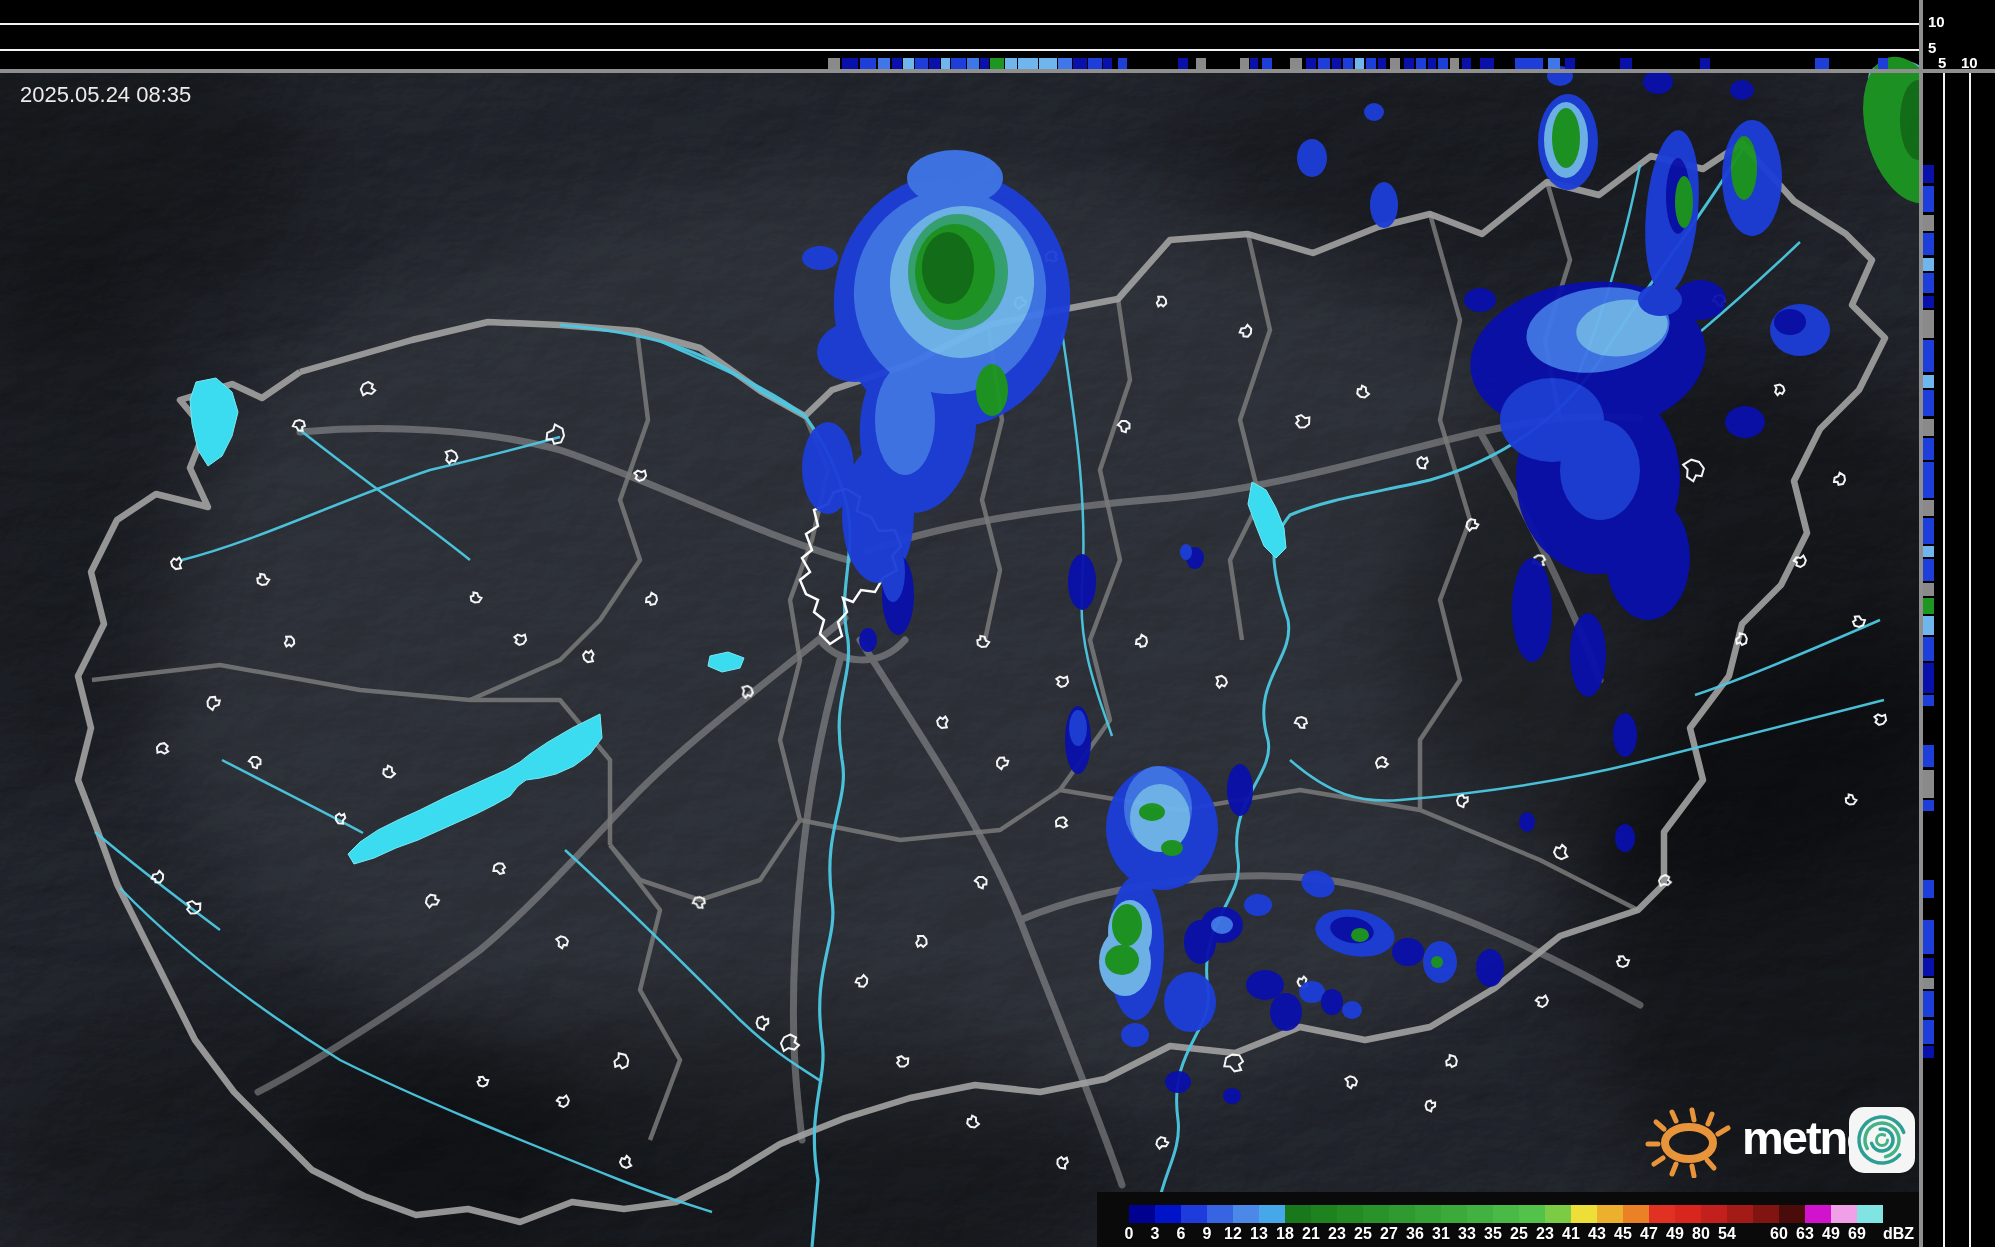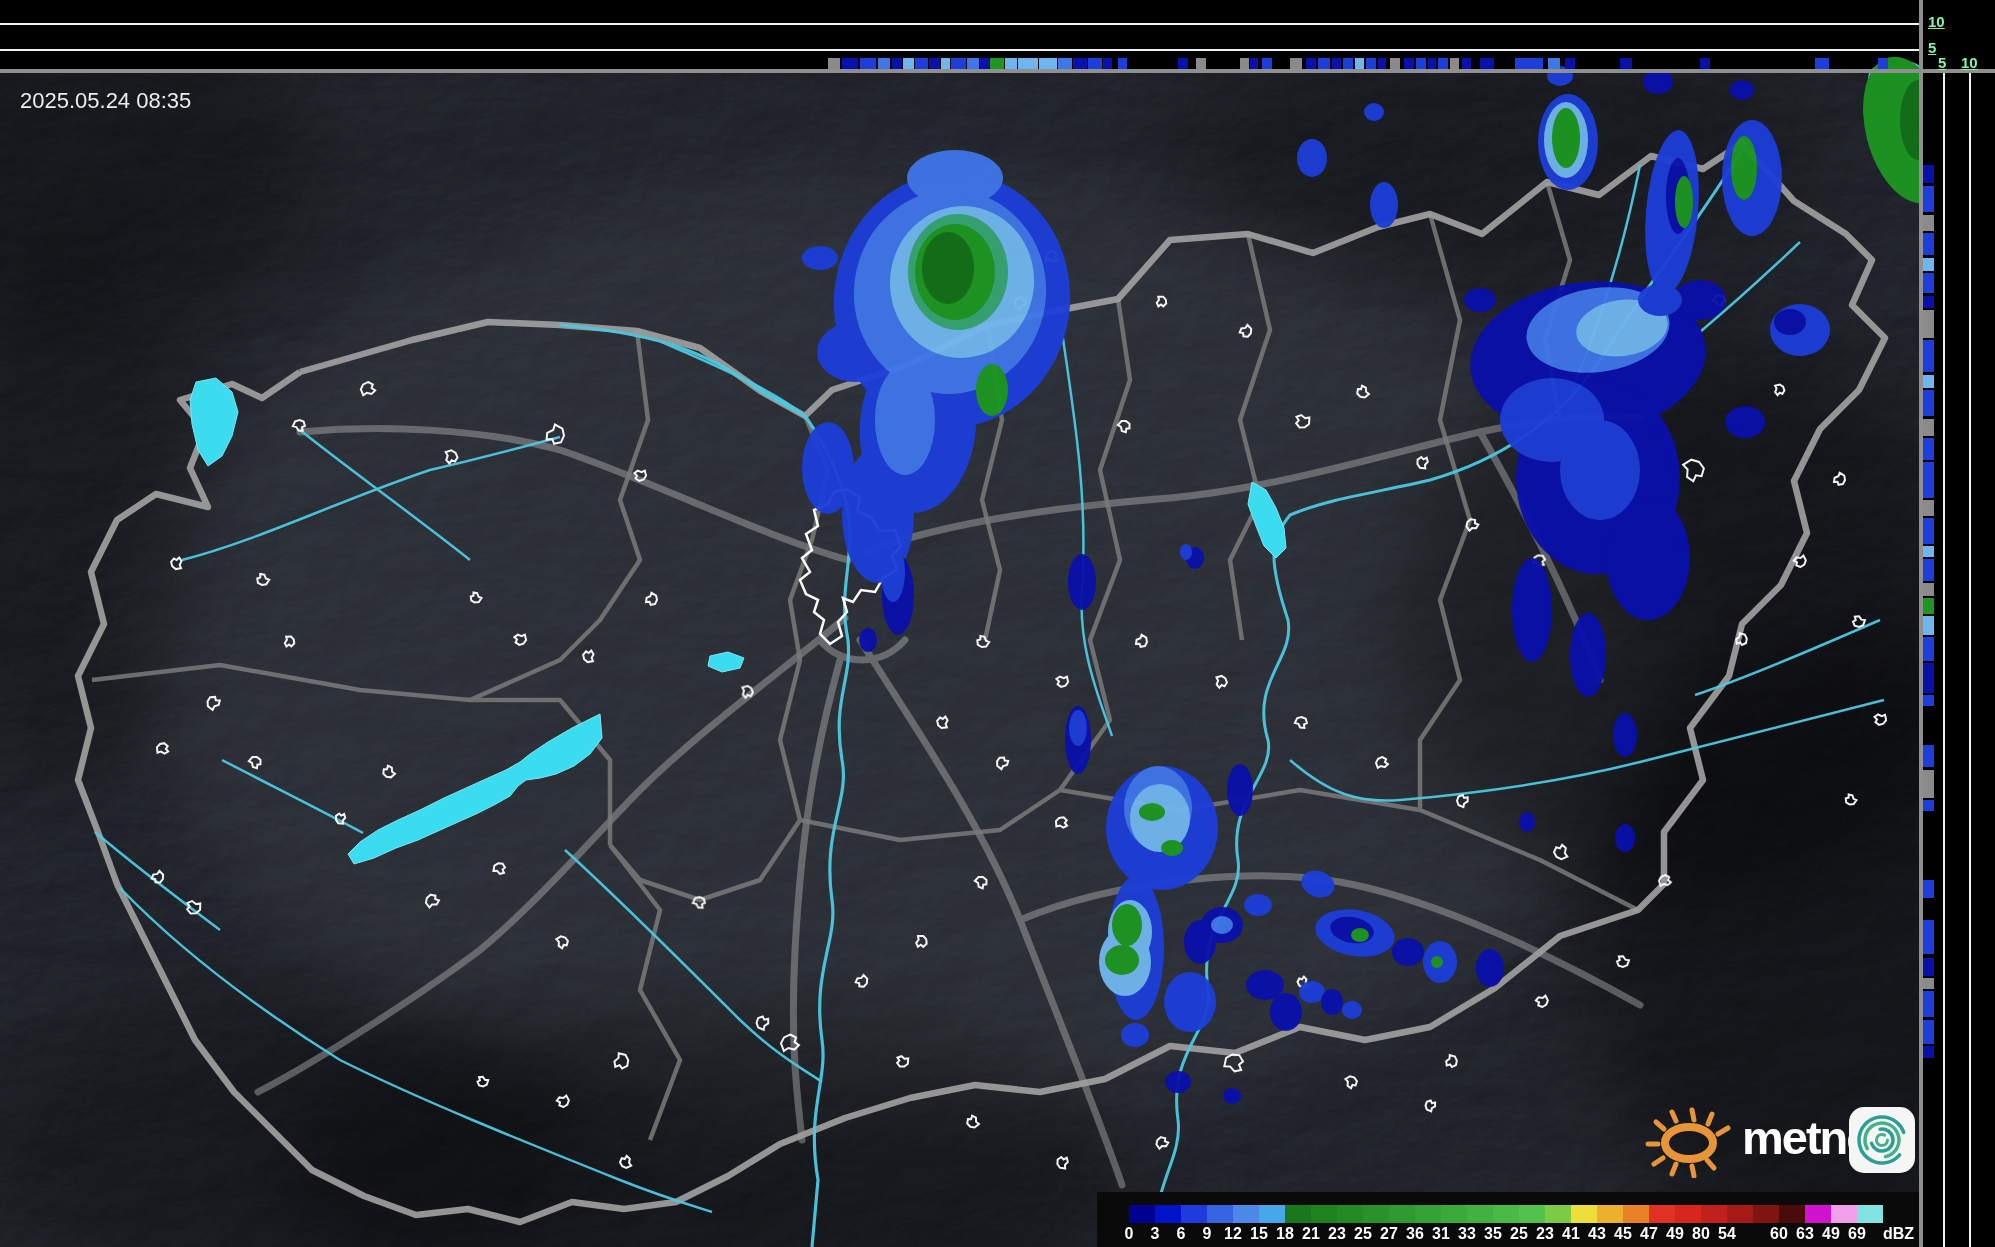--- a/index.html
+++ b/index.html
@@ -2,28 +2,28 @@
 <html><head>
 <meta charset="utf-8">
 <style>
   html,body{margin:0;padding:0;background:#000;}
   .stage{position:relative;width:1995px;height:1247px;background:#000;overflow:hidden;
          font-family:"Liberation Sans",sans-serif;}
   .abs{position:absolute;}
   
   .hline{position:absolute;left:0;width:1919px;height:2px;background:#f2f2f2;}
   .vline{position:absolute;top:72px;width:2px;height:1175px;background:#f2f2f2;}
-  .axis-label{position:absolute;color:#86efac;font-size:15px;font-weight:700;line-height:1;text-decoration:underline;}
+  .axis-label{position:absolute;color:#ffffff;font-size:15px;font-weight:700;line-height:1;}
   .gray-h{position:absolute;left:0;top:69px;width:1995px;height:4px;background:#8f8f8f;}
   .gray-v{position:absolute;left:1919px;top:0;width:4px;height:1247px;background:#8f8f8f;}
   .block{position:absolute;}
   
   .title-block{position:absolute;left:20px;top:78px;color:#f5f5f5;}
   .title-main{font-size:42px;font-weight:400;letter-spacing:0;}
-  .title-date{font-size:22px;margin-top:10px;color:#ececec;}
+  .title-date{font-size:22px;margin-top:4px;color:#ececec;}
   
   #legend{position:absolute;left:1097px;top:1192px;width:822px;height:55px;background:#0a0a0a;}
   #legend-swatches{position:absolute;left:32px;top:13px;height:18px;font-size:0;white-space:nowrap;}
   #legend-swatches span{display:inline-block;width:26px;height:18px;}
   .legend-tick{position:absolute;top:33px;transform:translateX(-50%);color:#fff;font-size:16px;
                font-weight:700;text-shadow:0 1px 2px #000;}
   #legend-unit{position:absolute;left:786px;top:33px;color:#fff;font-size:16px;font-weight:700;}
   
   #logo{position:absolute;left:1642px;top:1102px;width:280px;height:76px;}
   #logo-text{position:absolute;left:100px;top:12px;color:#fff;font-size:47px;font-weight:700;
@@ -422,21 +422,21 @@
   </div>
 
   <div id="legend">
     <div id="legend-swatches"><span style="background: rgb(0, 0, 145);"></span><span style="background: rgb(0, 19, 200);"></span><span style="background: rgb(30, 60, 220);"></span><span style="background: rgb(55, 100, 227);"></span><span style="background: rgb(75, 136, 232);"></span><span style="background: rgb(70, 168, 232);"></span><span style="background: rgb(25, 120, 28);"></span><span style="background: rgb(30, 130, 30);"></span><span style="background: rgb(36, 138, 36);"></span><span style="background: rgb(41, 146, 41);"></span><span style="background: rgb(47, 154, 47);"></span><span style="background: rgb(53, 162, 53);"></span><span style="background: rgb(59, 170, 59);"></span><span style="background: rgb(65, 178, 65);"></span><span style="background: rgb(72, 186, 69);"></span><span style="background: rgb(83, 194, 74);"></span><span style="background: rgb(123, 203, 69);"></span><span style="background: rgb(237, 223, 56);"></span><span style="background: rgb(237, 176, 46);"></span><span style="background: rgb(234, 129, 39);"></span><span style="background: rgb(225, 49, 34);"></span><span style="background: rgb(216, 38, 31);"></span><span style="background: rgb(194, 32, 28);"></span><span style="background: rgb(163, 26, 23);"></span><span style="background: rgb(127, 20, 17);"></span><span style="background: rgb(74, 12, 10);"></span><span style="background: rgb(209, 19, 205);"></span><span style="background: rgb(239, 160, 230);"></span><span style="background: rgb(130, 227, 227);"></span></div>
     <div id="legend-labels">
         <span class="legend-tick" style="left: 32px;">0</span>
         <span class="legend-tick" style="left: 58px;">3</span>
         <span class="legend-tick" style="left: 84px;">6</span>
         <span class="legend-tick" style="left: 110px;">9</span>
         <span class="legend-tick" style="left: 136px;">12</span>
-        <span class="legend-tick" style="left: 162px;">15</span>
+        <span class="legend-tick" style="left: 162px;">13</span>
         <span class="legend-tick" style="left: 188px;">18</span>
         <span class="legend-tick" style="left: 214px;">21</span>
         <span class="legend-tick" style="left: 240px;">23</span>
         <span class="legend-tick" style="left: 266px;">25</span>
         <span class="legend-tick" style="left: 292px;">27</span>
         <span class="legend-tick" style="left: 318px;">36</span>
         <span class="legend-tick" style="left: 344px;">31</span>
         <span class="legend-tick" style="left: 370px;">33</span>
         <span class="legend-tick" style="left: 396px;">35</span>
         <span class="legend-tick" style="left: 422px;">25</span>

